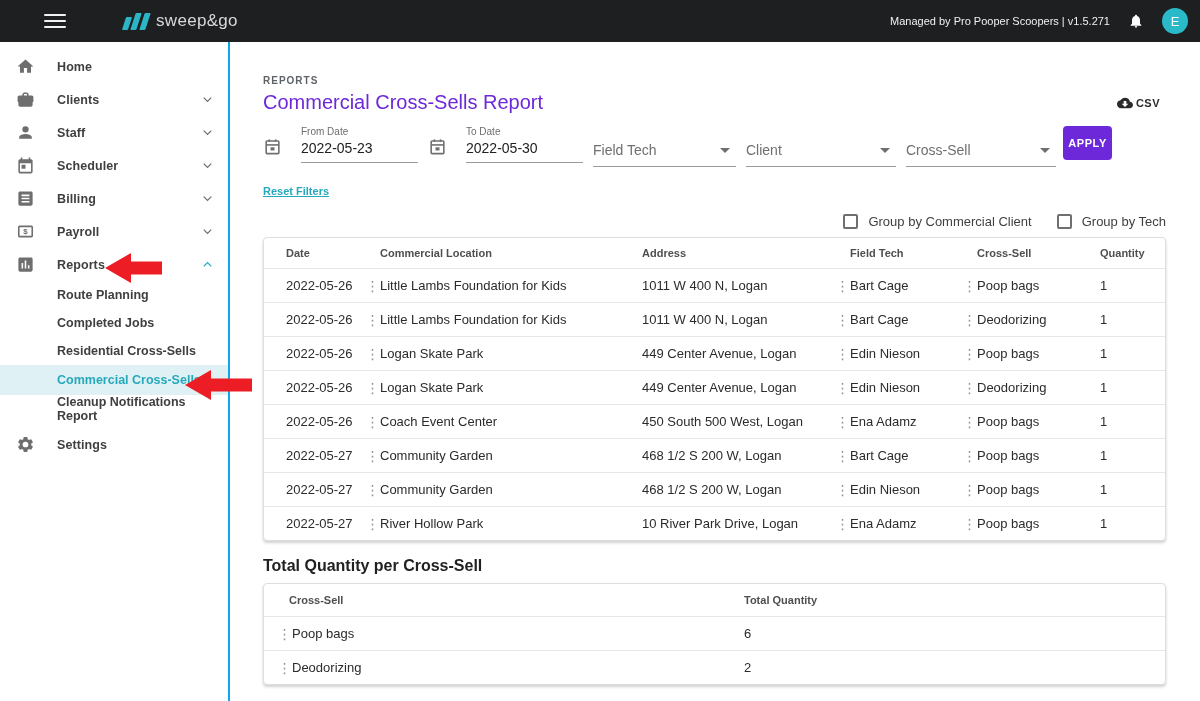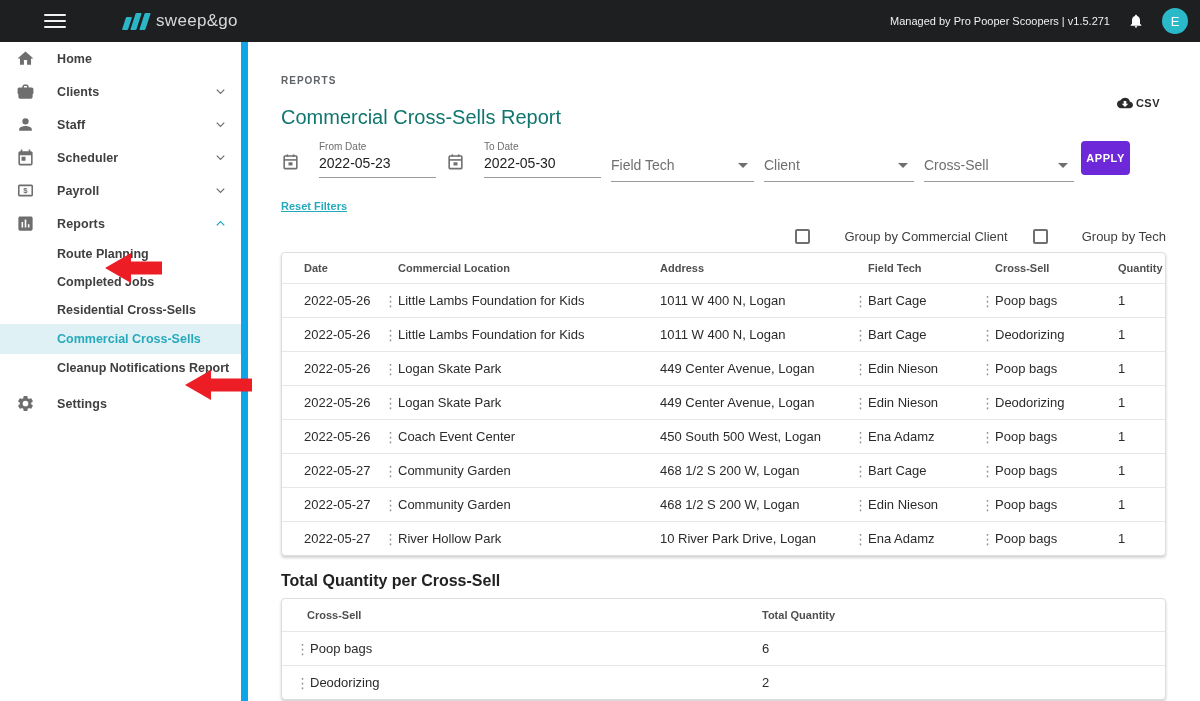--- a/index.html
+++ b/index.html
@@ -14,36 +14,36 @@
   .brand-bars i { display:block; width:6px; height:17px; background:#2cb5c6; transform:skewX(-18deg); border-radius:1px; }
   .brand-bars i:nth-child(1){ height:13px; margin-top:4px; }
   .brand-text { font-size:17px; color:#d6d9da; letter-spacing:.3px; }
   .topbar-right { margin-left:auto; display:flex; align-items:center; gap:18px; margin-right:12px; }
   .managed { font-size:11px; color:#f0f0f0; }
   .bell { width:16px; height:18px; }
   .avatar { width:26px; height:26px; border-radius:50%; background:#2ab9c9; color:#fff; font-size:13px; display:flex; align-items:center; justify-content:center; }
 
   
   .shell { display:flex; height:659px; }
-  .sidebar { width:248px; border-right:7px solid #0ea5e9; flex-shrink:0; }
+  .sidebar { width:230px; border-right:2px solid #0ea5e9; padding-top:8px; flex-shrink:0; }
   .main { flex:1; padding:0 34px 0 33px; }
 
   
   .nav-item { height:33px; display:flex; align-items:center; padding:0 13px 0 15px; cursor:pointer; color:#3f3f3f; }
   .nav-icon { width:20px; height:20px; color:#6e6e6e; flex-shrink:0; display:flex; align-items:center; justify-content:center; }
   .nav-label { margin-left:22px; font-size:12.5px; font-weight:bold; letter-spacing:.1px; }
   .nav-chev { margin-left:auto; width:16px; height:16px; color:#6e6e6e; display:flex; align-items:center; justify-content:center; }
   .nav-chev.up { color:#1caabf; }
   .subnav-item { height:28px; display:flex; align-items:center; padding-left:57px; font-size:12.5px; font-weight:bold; color:#3f3f3f; cursor:pointer; }
   .subnav-item.active { background:#dff1f4; color:#27a9bc; height:30px; }
 
   
   .page-head { margin-top:33px; display:flex; justify-content:space-between; align-items:flex-start; }
   .eyebrow { font-size:10px; letter-spacing:1px; color:#5f6368; font-weight:bold; }
-  .page-title { font-size:20px; color:#0f766e; margin-top:20px; font-weight:normal; }
+  .page-title { font-size:20px; color:#6d28d9; margin-top:5px; font-weight:normal; }
   .csv-btn { display:flex; align-items:center; margin-top:20px; margin-right:6px; cursor:pointer; }
   .csv-btn svg { width:22px; height:16px; color:#2b2b2b; }
   .csv-label { font-size:11px; font-weight:bold; color:#2b2b2b; letter-spacing:.5px; }
 
   
   .filters { margin-top:12px; display:flex; align-items:flex-start; gap:10px; }
   .date-group { display:flex; align-items:flex-end; gap:19px; width:155px; }
   .cal-icon { width:19px; height:19px; color:#6f6f6f; margin-bottom:7px; flex-shrink:0; }
   .field { flex:1; border-bottom:1px solid #9a9a9a; padding-bottom:6px; }
   .field-label { font-size:10px; color:#6d6d6d; margin-bottom:3px; }
@@ -52,21 +52,21 @@
   .select.w150 { width:150px; }
   .select-label { font-size:14px; color:#6f6f6f; }
   .drop-arrow { width:0; height:0; border-left:5px solid transparent; border-right:5px solid transparent; border-top:5px solid #6f6f6f; margin-right:6px; }
   .apply-btn { width:49px; height:34px; background:#6d28d9; border:none; border-radius:4px; color:#fff; font-size:11px; font-weight:bold; letter-spacing:.6px; margin-left:-3px; cursor:pointer; font-family:"Liberation Sans", sans-serif; }
   .reset-link { margin-top:18px; display:inline-block; font-size:11px; font-weight:bold; color:#27a9bc; text-decoration:underline; cursor:pointer; }
 
   
   .group-row { margin-top:15px; display:flex; justify-content:flex-end; align-items:center; gap:25px; }
   .cb-group { display:flex; align-items:center; gap:10px; cursor:pointer; }
   .cbx { width:15px; height:15px; border:2px solid #6f6f6f; border-radius:2px; }
-  .cb-label { font-size:13px; color:#3f3f3f;margin-left:24px; }
+  .cb-label { font-size:13px; color:#3f3f3f; }
 
   
   .card { margin-top:8px; border:1px solid #dedede; border-radius:4px; box-shadow:0 2px 3px rgba(0,0,0,.18); background:#fff; overflow:hidden; }
   .trow { display:grid; grid-template-columns:101px 277px 193px 127px 130px 1fr; align-items:center; }
   .trow.head { height:30px; }
   .trow.data { height:34px; border-top:1px solid #e6e6e6; }
   .th { font-size:11px; font-weight:bold; color:#4f4f4f; }
   .td { font-size:13px; color:#2b2b2b; }
   .pad1 { padding-left:22px; }
   .pad-kebab-head { padding-left:15px; }
@@ -159,20 +159,33 @@
           </svg>
         </span>
       <span class="nav-label">Scheduler</span>
       <span class="nav-chev">
           <svg viewBox="0 0 24 24" width="15" height="15" fill="none" stroke="currentColor" stroke-width="2">
             <polyline points="6,9 12,15 18,9"></polyline>
           </svg>
         </span>
     </div>
 
+    <div class="nav-item">
+      <span class="nav-icon">
+          <svg viewBox="0 0 24 24" width="19" height="19" fill="currentColor">
+            <path d="M19 3H5c-1.1 0-2 .9-2 2v14c0 1.1.9 2 2 2h14c1.1 0 2-.9 2-2V5c0-1.1-.9-2-2-2zm-2 14H7v-2h10v2zm0-4H7v-2h10v2zm0-4H7V7h10v2z"></path>
+          </svg>
+        </span>
+      <span class="nav-label">Billing</span>
+      <span class="nav-chev">
+          <svg viewBox="0 0 24 24" width="15" height="15" fill="none" stroke="currentColor" stroke-width="2">
+            <polyline points="6,9 12,15 18,9"></polyline>
+          </svg>
+        </span>
+    </div>
 
     <div class="nav-item">
       <span class="nav-icon">
           <svg viewBox="0 0 24 24" width="19" height="19" fill="none" stroke="currentColor">
             <rect x="3.5" y="5.5" width="17" height="13" rx="1" stroke-width="2"></rect>
             <text x="12" y="15.5" text-anchor="middle" font-size="10" font-weight="bold" fill="currentColor" stroke="none" font-family="Liberation Sans, sans-serif">$</text>
           </svg>
         </span>
       <span class="nav-label">Payroll</span>
       <span class="nav-chev">

